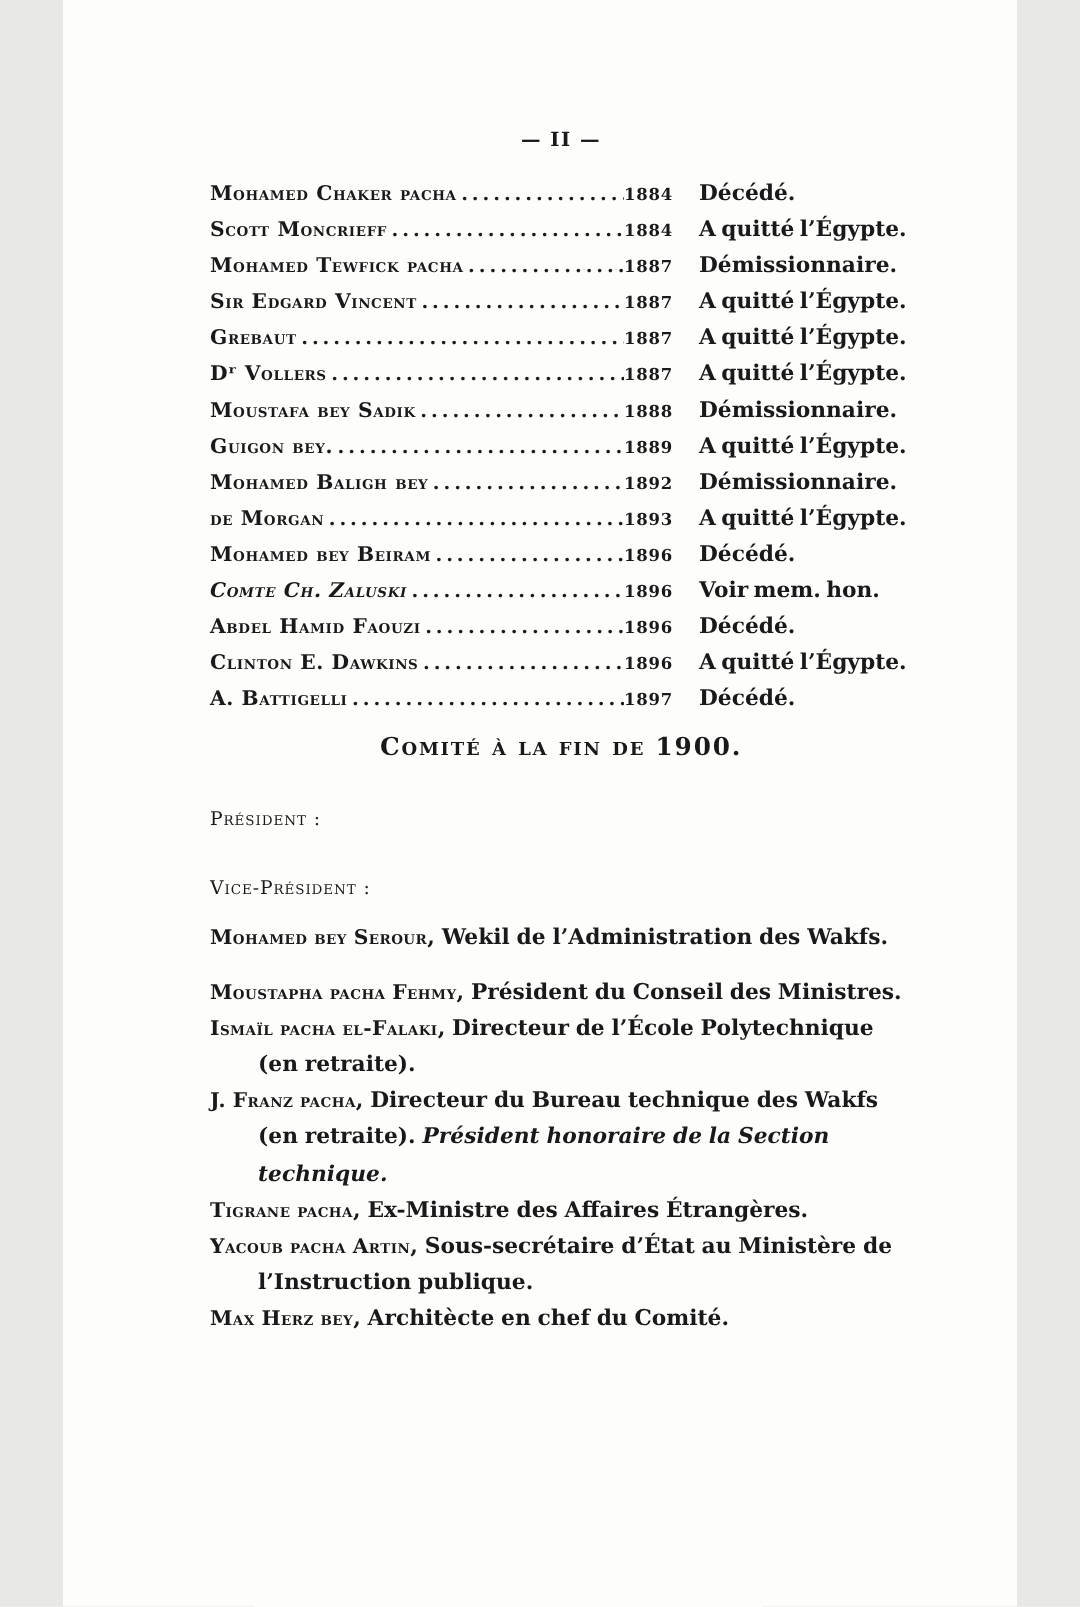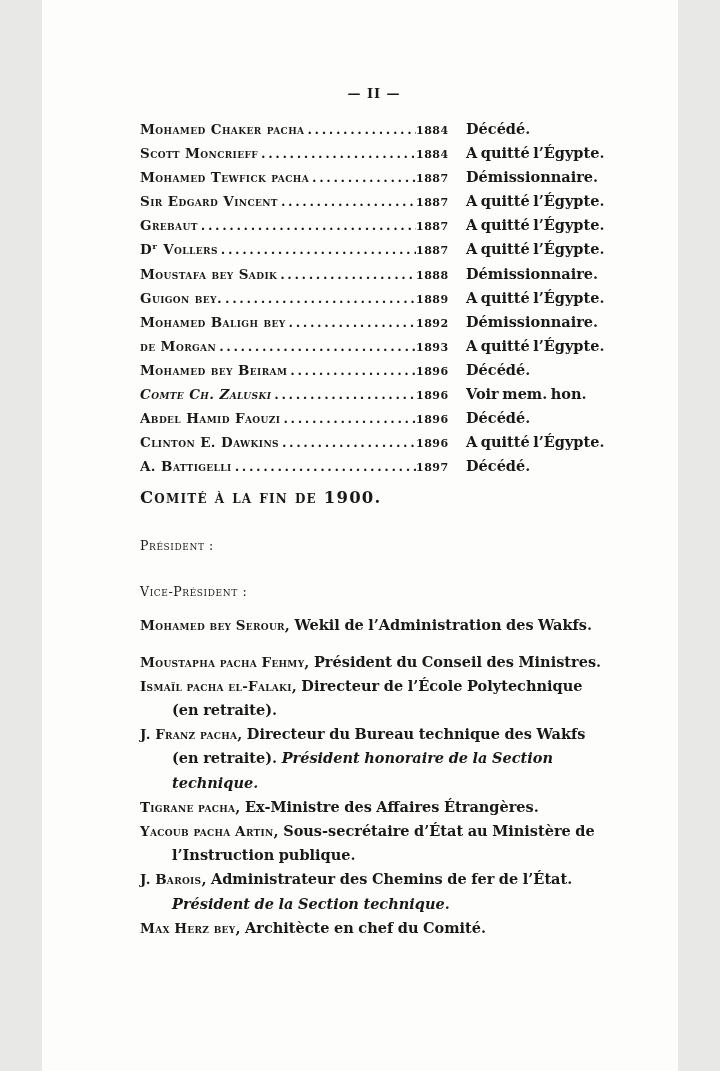--- a/index.html
+++ b/index.html
@@ -57,21 +57,21 @@
   }
   .st{
     width:142px;
     font-size:14.5px;
     flex-shrink:0;
     word-spacing:-1.5px;
     white-space:nowrap;
   }
   
   .comite{
-    text-align:left;
+    text-align:center;
     font-variant:small-caps;
     font-weight:bold;
     font-size:16.5px;
     letter-spacing:1.2px;
     margin:7px 0 0 0;
   }
   
   .sec-heading{
     text-align:left;
     font-variant:small-caps;
@@ -210,18 +210,17 @@
           <p class="entry"><span class="nm">Mohamed bey Serour</span><span>, Wekil de l’Administration des Wakfs.</span></p>
         </div>
       </div>
       <div class="section sec-membres">
         <div class="sec-entries">
           <p class="entry"><span class="nm">Moustapha pacha Fehmy</span><span>, Président du Conseil des Ministres.</span></p>
           <p class="entry"><span class="nm">Ismaïl pacha el-Falaki</span><span>, Directeur de l’École Polytechnique (en retraite).</span></p>
           <p class="entry"><span class="nm">J. Franz pacha</span><span>, Directeur du Bureau technique des Wakfs (en retraite). </span><span class="tail-italic">Président honoraire de la Section technique.</span></p>
           <p class="entry"><span class="nm">Tigrane pacha</span><span>, Ex-Ministre des Affaires Étrangères.</span></p>
           <p class="entry"><span class="nm">Yacoub pacha Artin</span><span>, Sous-secrétaire d’État au Ministère de l’Instruction publique.</span></p>
-          <p class="entry"><span class="nm">J. Barois</span><span>, Administrateur des Chemins de fer de l’État. </span><span class="tail-italic">Président de la Section technique.</span></p>
           <p class="entry"><span class="nm">Max Herz bey</span><span>, Architècte en chef du Comité.</span></p>
         </div>
       </div>
     </div>
 </div>
 
 </body></html>

